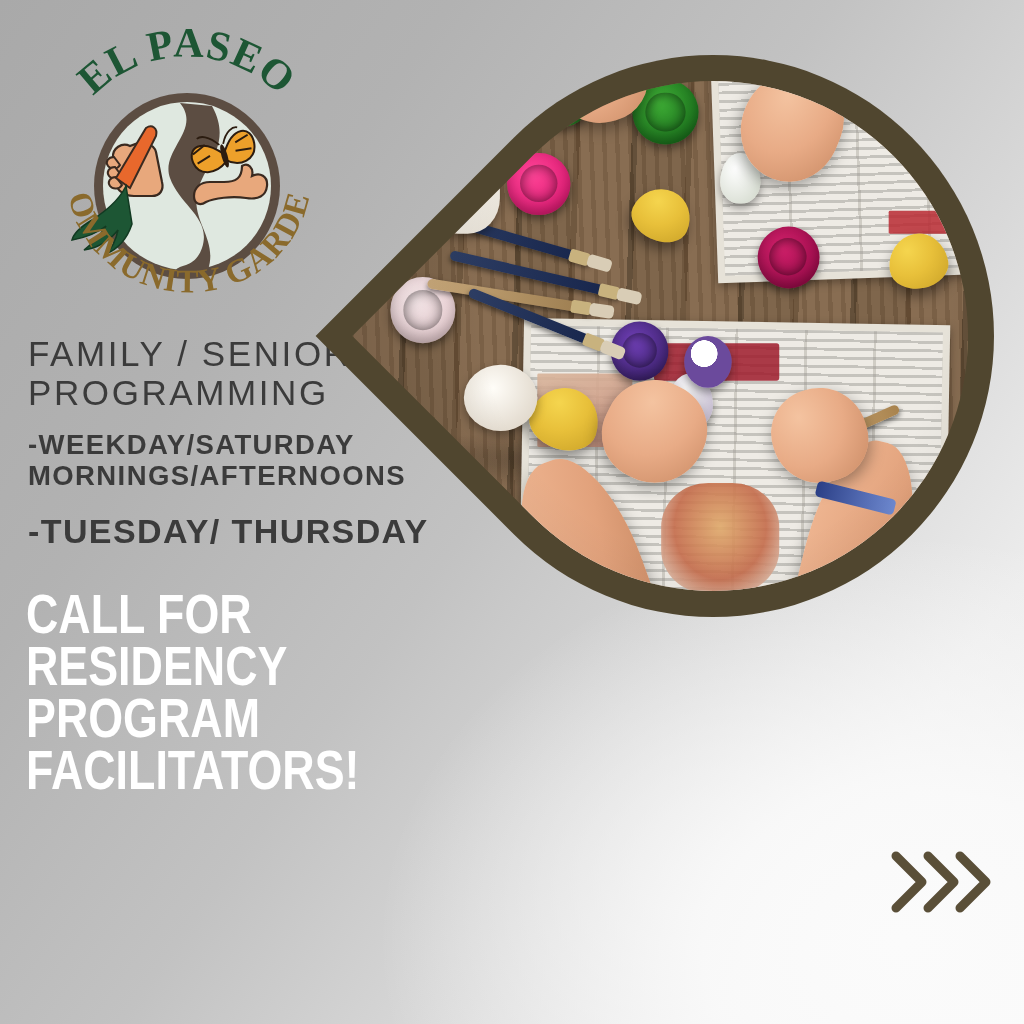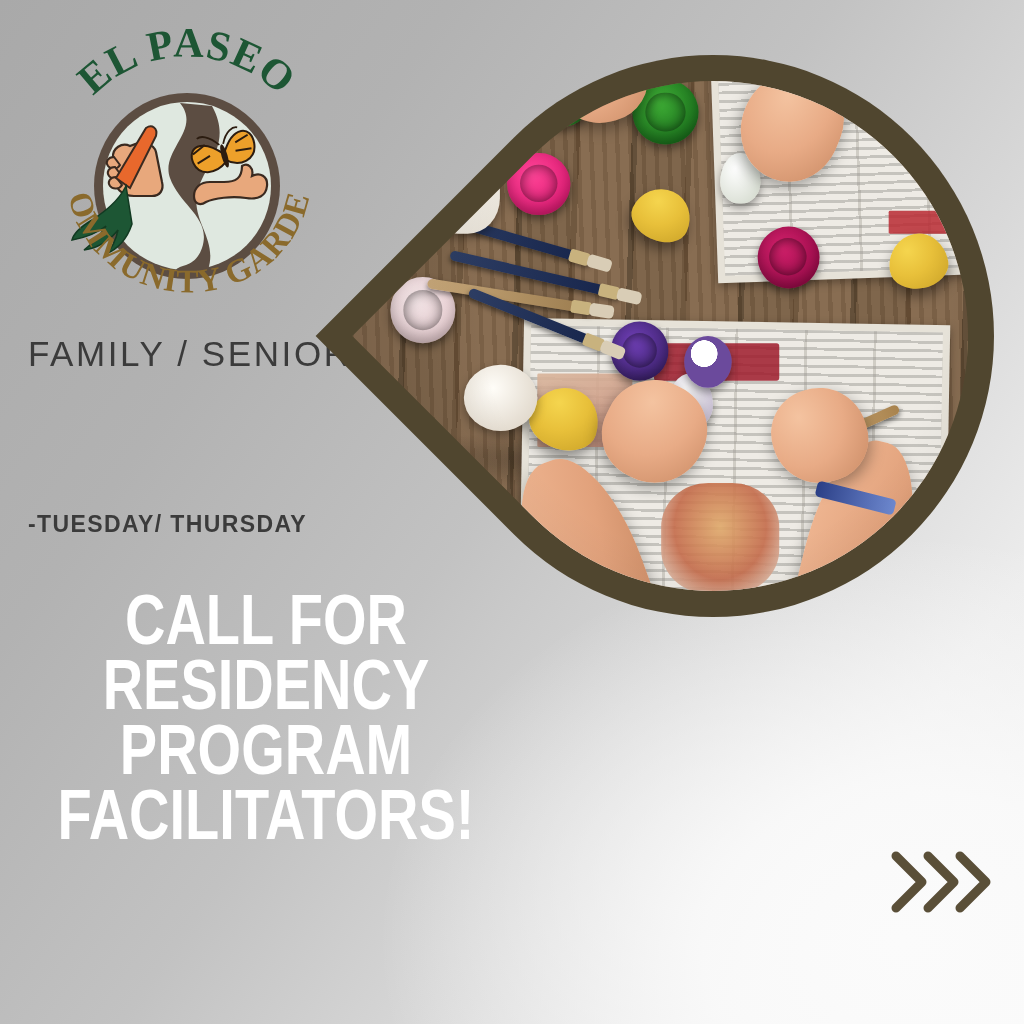--- a/index.html
+++ b/index.html
@@ -27,35 +27,34 @@
   .subhead{
     position:absolute;left:28px;
     color:#3b3b3b;
     font-weight:500;
     letter-spacing:2.2px;
     line-height:1.12;
     text-transform:uppercase;
   }
   #block-programming{top:334px;font-size:35px;letter-spacing:2.6px;width:430px;}
   #block-weekday{top:430px;font-size:27.5px;letter-spacing:1.4px;width:430px;font-weight:600;}
-  #block-evening{top:512px;font-size:23px;letter-spacing:1.4px;width:430px;font-weight:600;}
+  #block-evening{top:512px;font-size:34px;letter-spacing:1.4px;width:430px;font-weight:600;}
   .subhead .ln{display:block;white-space:nowrap;}
 
   
   #headline{
     position:absolute;left:26px;top:588px;width:600px;
     color:#ffffff;
     font-family:"Liberation Sans Narrow","Liberation Sans",sans-serif;
     font-weight:700;
-    font-size:70px;
+    font-size:56px;
     line-height:0.93;
     letter-spacing:0px;
     text-transform:uppercase;
     z-index:6;
-    text-align:center;
   }
   #headline .hl{
     display:block;white-space:nowrap;
     transform:scaleX(0.80);
     transform-origin:left center;
     font-stretch:condensed;
   }
 
   
   #pin-wrap{
@@ -220,22 +219,27 @@
         <textPath href="#arcTop" startOffset="50%" text-anchor="middle">EL PASEO</textPath>
       </text>
       <text font-family="'Liberation Serif', serif" font-size="33" font-weight="700" fill="#8a6a2c" letter-spacing="1">
         <textPath href="#arcBot" startOffset="50%" text-anchor="middle">COMMUNITY GARDEN</textPath>
       </text>
     </svg>
   </div>
 
   <div class="subhead" id="block-programming">
     <span class="ln">FAMILY / SENIOR</span>
-  </div>
-
+    <span class="ln">PROGRAMMING</span>
+  </div>
+
+  <div class="subhead" id="block-weekday">
+    <span class="ln">-WEEKDAY/SATURDAY</span>
+    <span class="ln">MORNINGS/AFTERNOONS</span>
+  </div>
 
   <div class="subhead" id="block-evening">
     <span class="ln">-TUESDAY/ THURSDAY</span>
   </div>
 
   <div id="pin-wrap">
     <div id="pin-outer">
       <div id="pin-inner">
         <div id="pin-photo">
 

